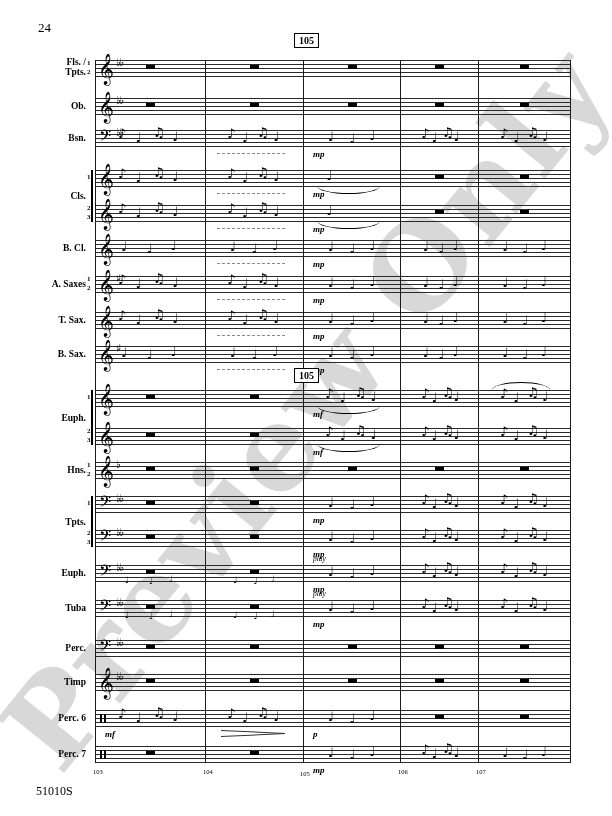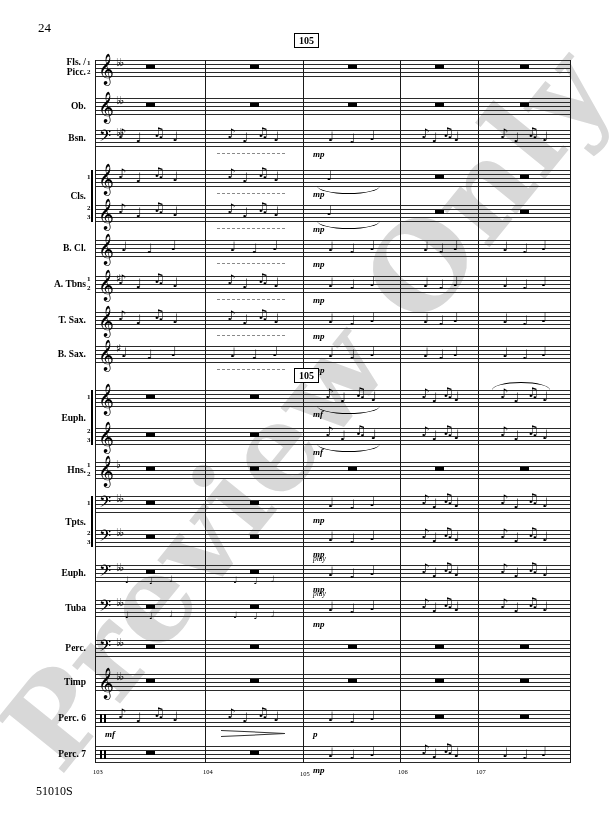--- a/index.html
+++ b/index.html
@@ -52,21 +52,21 @@
   <span class="page-num">24</span>
   <div class="rehearsal top">105</div>
   <div class="rehearsal mid">105</div>
 
   <div id="score">
       <div class="staff" style="left: 95px; top: 60px;">
         <div class="clef treble">𝄞</div>
         <div class="keysig">♭♭</div>
       </div>
       <div class="label" style="top: 57px;">Fls. /
-Picc.</div>
+Tpts.</div>
       <div class="snum" style="left: 87px; top: 60px;">1</div>
       <div class="snum" style="left: 87px; top: 69px;">2</div>
       <div class="wrest" style="left: 146px; top: 65px;"></div>
       <div class="wrest" style="left: 250px; top: 65px;"></div>
       <div class="wrest" style="left: 347.5px; top: 65px;"></div>
       <div class="wrest" style="left: 435px; top: 65px;"></div>
       <div class="wrest" style="left: 520px; top: 65px;"></div>
       <div class="staff" style="left: 95px; top: 98px;">
         <div class="clef treble">𝄞</div>
         <div class="keysig">♭♭</div>
@@ -158,21 +158,21 @@
       <div class="ng" style="left: 452.56px; top: 239px;">♩</div>
       <div class="ng" style="left: 502.2px; top: 240px;">♩</div>
       <div class="ng" style="left: 522.04px; top: 242px;">♩</div>
       <div class="ng" style="left: 540.64px; top: 239px;">♩</div>
       <div class="dyn" style="left: 313px; top: 260px;">mp</div>
       <div class="dim" style="left: 217px; top: 263px; width: 68px;"></div>
       <div class="staff" style="left: 95px; top: 276px;">
         <div class="clef treble">𝄞</div>
         <div class="keysig">♯</div>
       </div>
-      <div class="label" style="top: 279px;">A. Tbns</div>
+      <div class="label" style="top: 279px;">A. Saxes</div>
       <div class="snum" style="left: 87px; top: 276px;">1</div>
       <div class="snum" style="left: 87px; top: 285px;">2</div>
       <div class="ng" style="left: 117.8px; top: 273px;">♪</div>
       <div class="ng" style="left: 135.4px; top: 277px;">♩</div>
       <div class="ng" style="left: 153px; top: 272px;">♫</div>
       <div class="ng" style="left: 172.2px; top: 276px;">♩</div>
       <div class="ng" style="left: 227.08px; top: 273px;">♪</div>
       <div class="ng" style="left: 242.04px; top: 277px;">♩</div>
       <div class="ng" style="left: 257px; top: 272px;">♫</div>
       <div class="ng" style="left: 273.32px; top: 276px;">♩</div>

